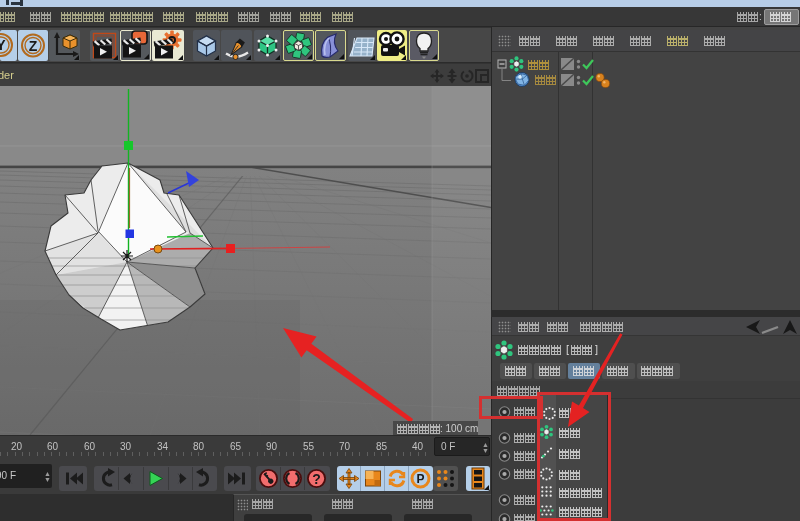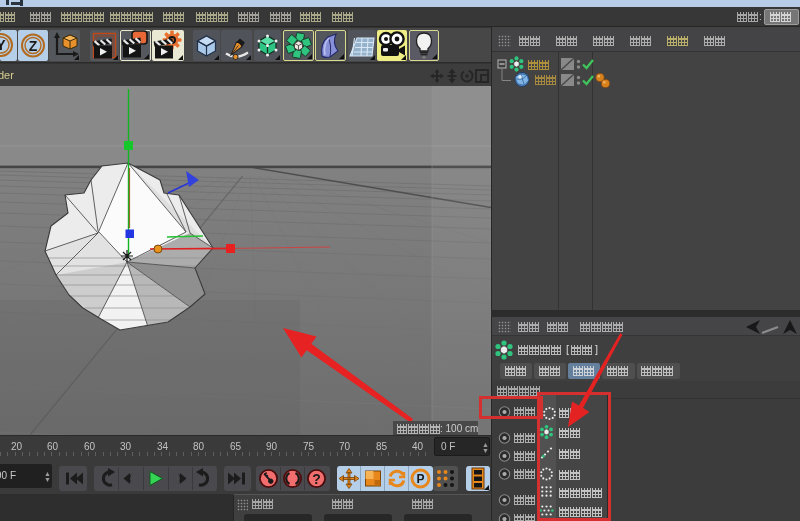--- a/index.html
+++ b/index.html
@@ -355,21 +355,21 @@
 <div class="abs" style="left:0;top:435px;width:491px;height:23px;background:#3a3a3a;border-top:1px solid #2a2a2a"></div>
 <div id="ruler" style="color:#b5b5b5;font-size:10px">
 <div class="txt" style="left:11px;top:442px">20</div>
       <div class="txt" style="left:47px;top:442px">60</div>
 <div class="txt" style="left:84px;top:442px">60</div>
       <div class="txt" style="left:120px;top:442px">30</div>
 <div class="txt" style="left:157px;top:442px">34</div>
       <div class="txt" style="left:193px;top:442px">80</div>
 <div class="txt" style="left:230px;top:442px">65</div>
       <div class="txt" style="left:266px;top:442px">90</div>
-<div class="txt" style="left:303px;top:442px">75</div>
+<div class="txt" style="left:303px;top:442px">55</div>
       <div class="txt" style="left:339px;top:442px">70</div>
 <div class="txt" style="left:376px;top:442px">85</div>
       <div class="txt" style="left:412px;top:442px">40</div>
 <div class="abs" style="left:0;top:452px;width:430px;height:4px;background:repeating-linear-gradient(90deg,#5f5f5f 0 1px,transparent 1px 7.33px)"></div>
 </div>
 <div class="abs" style="left:434px;top:437px;width:56px;height:19px;background:#262626;border:1px solid #1b1b1b;border-radius:2px"></div>
 <div class="txt" style="left:441px;top:442px">0 F</div>
 <div class="txt" style="left:482px;top:442px;font-size:7px;line-height:6px;color:#9a9a9a">▲<br>▼</div>
 
 <div class="abs" style="left:0;top:458px;width:491px;height:36px;background:#3a3a3a"></div>

